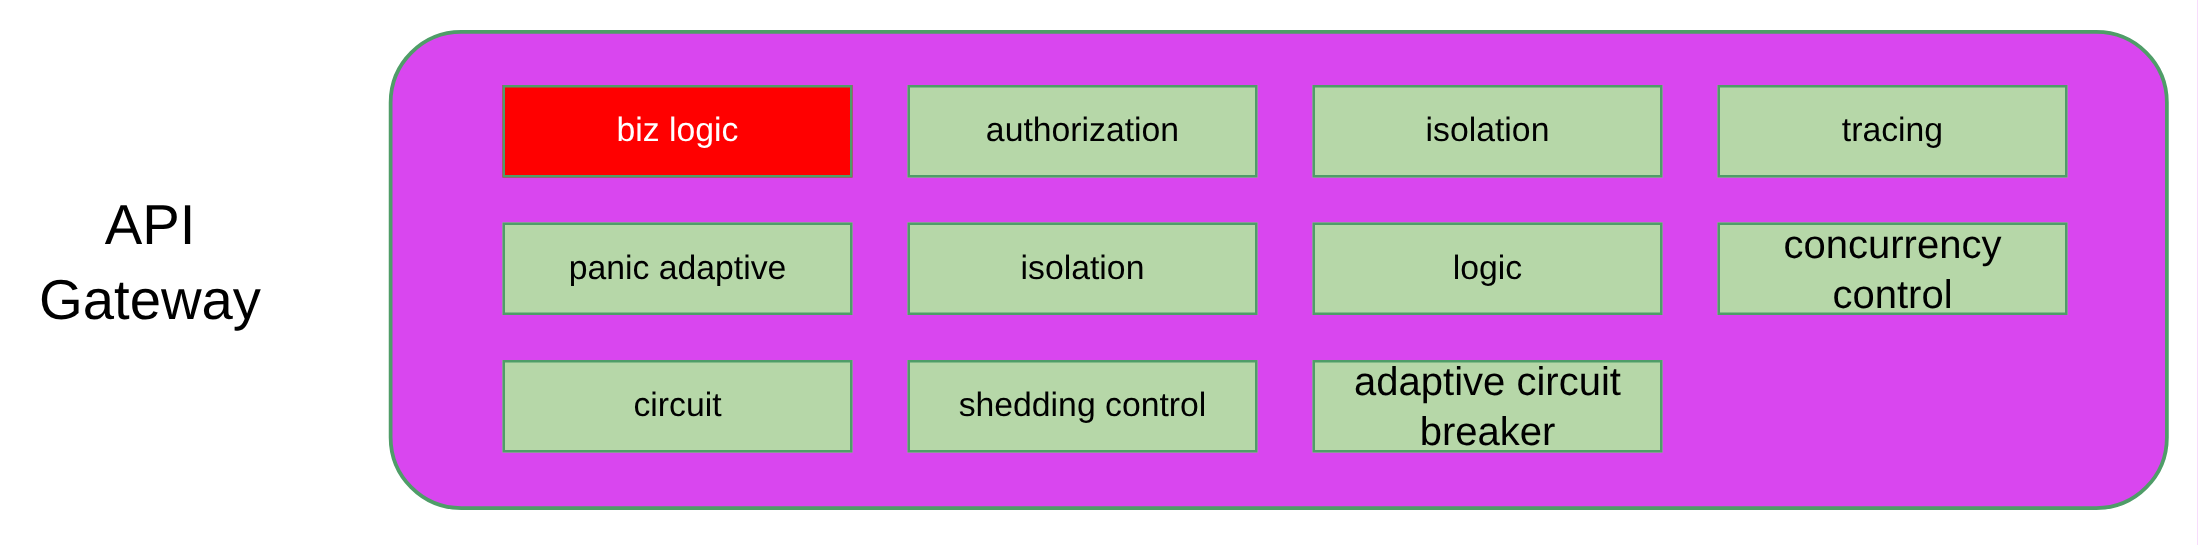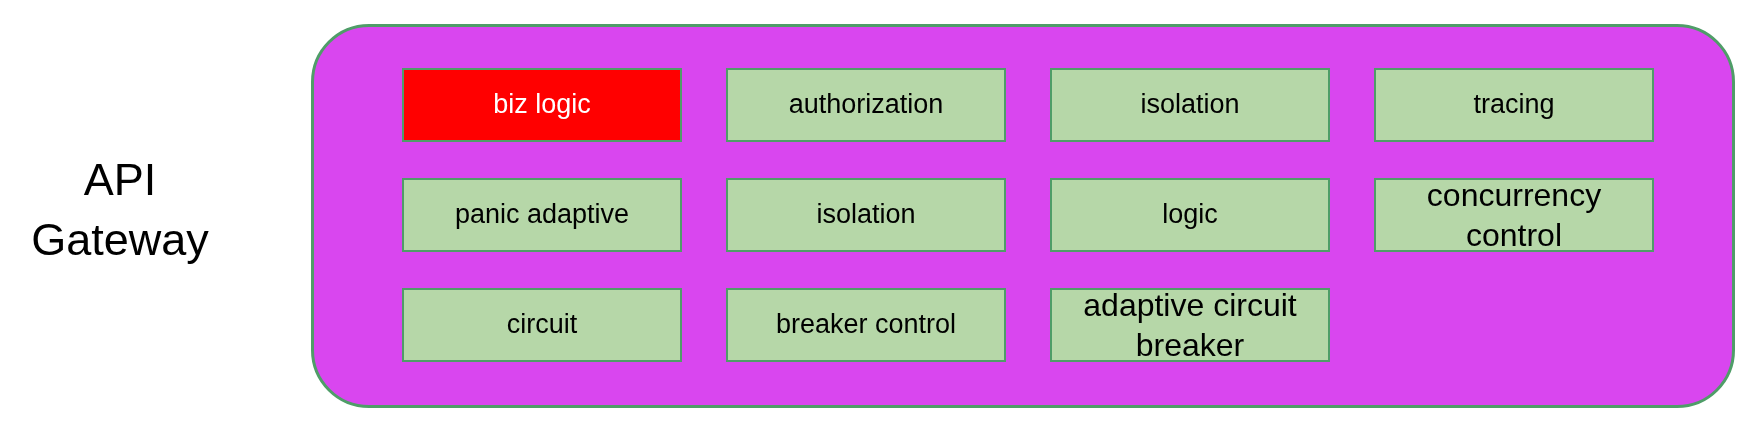--- a/index.html
+++ b/index.html
@@ -93,21 +93,21 @@
 
       <div class="cell">isolation</div>
 
       <div class="cell">logic</div>
 
       <div class="cell two-line">concurrency
 control</div>
 
       <div class="cell">circuit</div>
 
-      <div class="cell">breaker control</div>
+      <div class="cell">shedding control</div>
 
       <div class="cell two-line">adaptive circuit
 breaker</div>
 
 
     </div>
   </div>
 
 </div>
 

